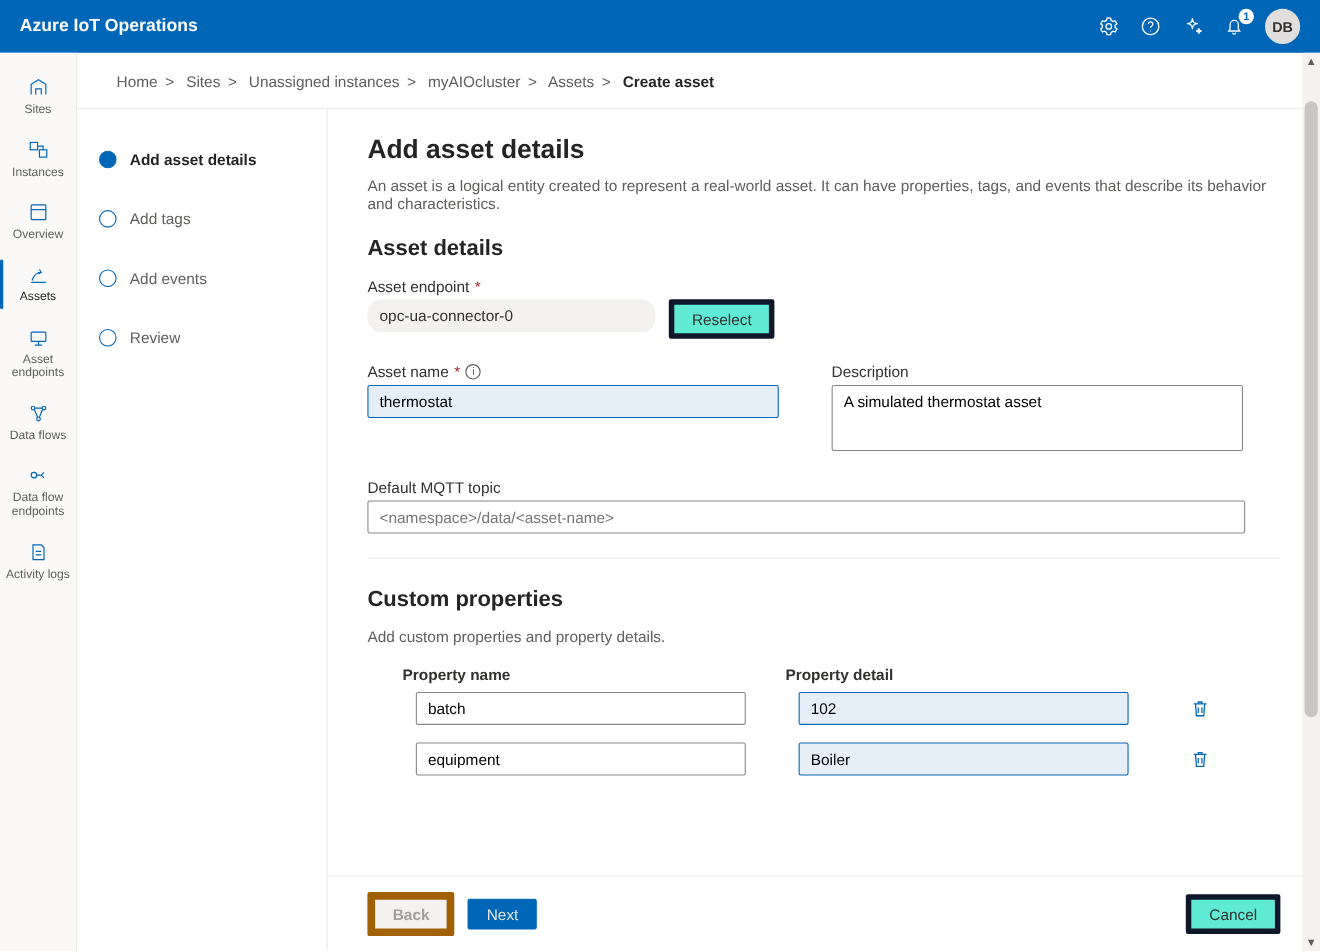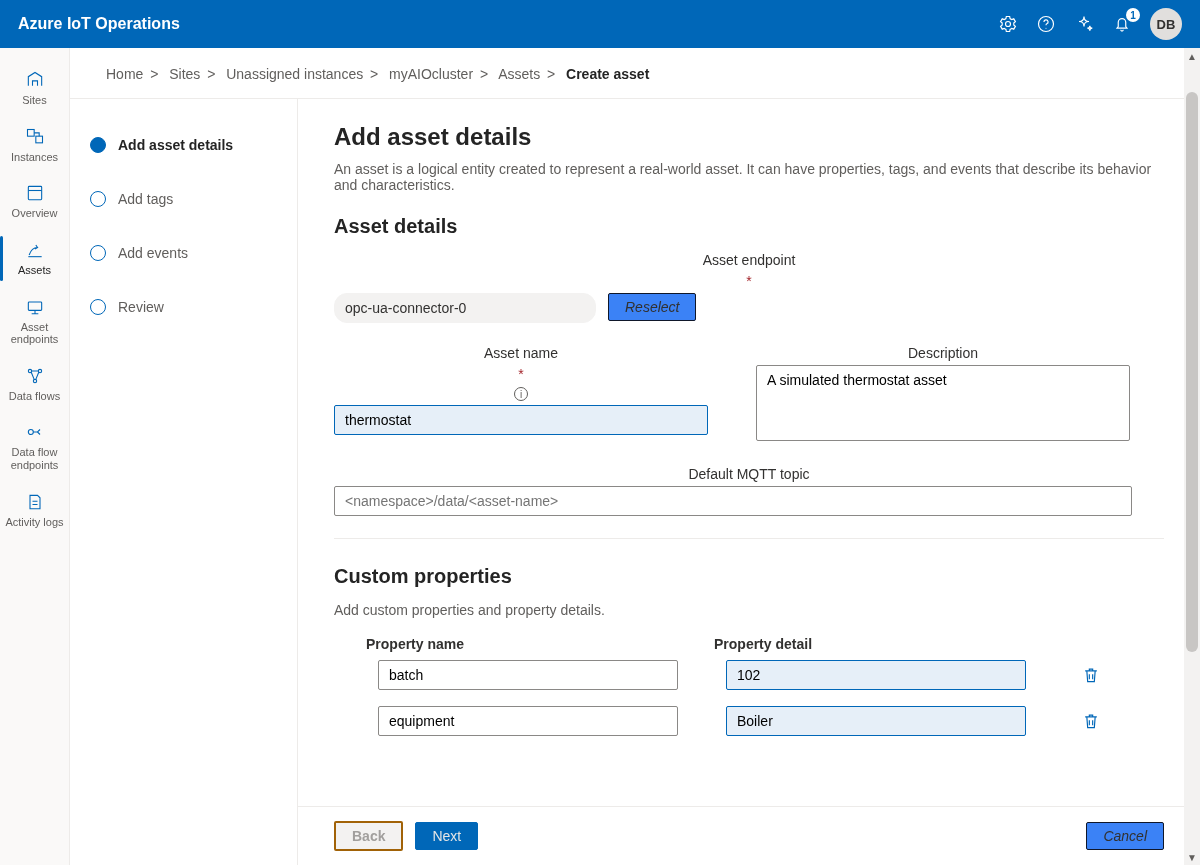--- a/index.html
+++ b/index.html
@@ -45,35 +45,35 @@
   .wiz-step.active .wiz-bullet { background:#0067b8; }
   .wizard .gap { height:18px; }
 
   
   .form-wrap { flex:1; display:flex; flex-direction:column; min-width:0; }
   .form-scroll { flex:1; overflow-y:auto; padding:24px 36px 30px; }
   h1.page-h1 { font-size:24px; font-weight:700; margin-bottom:10px; color:#242424; }
   .lead { color:#605e5c; margin-bottom:22px; max-width:830px; }
   h2.sec-h2 { font-size:20px; font-weight:700; margin-bottom:14px; color:#242424; }
 
-  .field-label { font-size:14px; color:#323130; margin-bottom:4px; display:flex; align-items:center; gap:5px;flex-direction:column; }
+  .field-label { font-size:14px; color:#323130; margin-bottom:4px; display:flex; align-items:center; gap:5px; }
   .req { color:#a4262c; }
   .info-icon { width:14px; height:14px; border:1px solid #605e5c; border-radius:50%; display:inline-flex; align-items:center; justify-content:center; font-size:10px; color:#605e5c; cursor:default; }
 
   .row { display:flex; gap:12px; align-items:flex-start; margin-bottom:22px; }
   input[type=text], textarea {
     font: inherit; padding:6px 10px; border:1px solid #8a8886; border-radius:2px; background:#fff; width:100%;
   }
   input[type=text].readonly { background:#f3f2f1; border-color:#f3f2f1; color:#323130;border-radius:13px; }
   input[type=text].highlight { background:#e6eff8; border:1px solid #0067b8; }
-  textarea { resize:none; height:76px; }
+  textarea { resize:none; height:60px; }
   .btn { font:inherit; padding:5px 16px; border-radius:2px; cursor:pointer; }
-  .btn.secondary { background:#3b82f6; border:1px solid #0f172a; color:#323130;font-style:italic; }
+  .btn.secondary { background:#5eead4; border:5px solid #0f172a; color:#323130; }
   .btn.primary { background:#0067b8; border:1px solid #0067b8; color:#e5e5e5; font-weight:400; }
-  .btn.disabled { background:#f3f2f1; border:2px solid #a16207; color:#a19f9d; cursor:default; font-weight:600; }
+  .btn.disabled { background:#f3f2f1; border:7px solid #a16207; color:#a19f9d; cursor:default; font-weight:600; }
 
   .two-col { display:flex; gap:48px; margin-bottom:22px; }
   .two-col > div { flex:1; max-width:374px; }
 
   hr.divider { border:none; border-top:1px solid #edebe9; margin:18px 0 26px; }
 
   .props-head { display:flex; gap:48px; margin-bottom:8px;padding-left:32px; }
   .props-head > div { flex:0 0 300px; font-weight:600; }
   .prop-row { display:flex; gap:48px; align-items:center; margin-bottom:16px;padding-left:44px; }
   .prop-row input { flex:0 0 300px; max-width:300px; }

